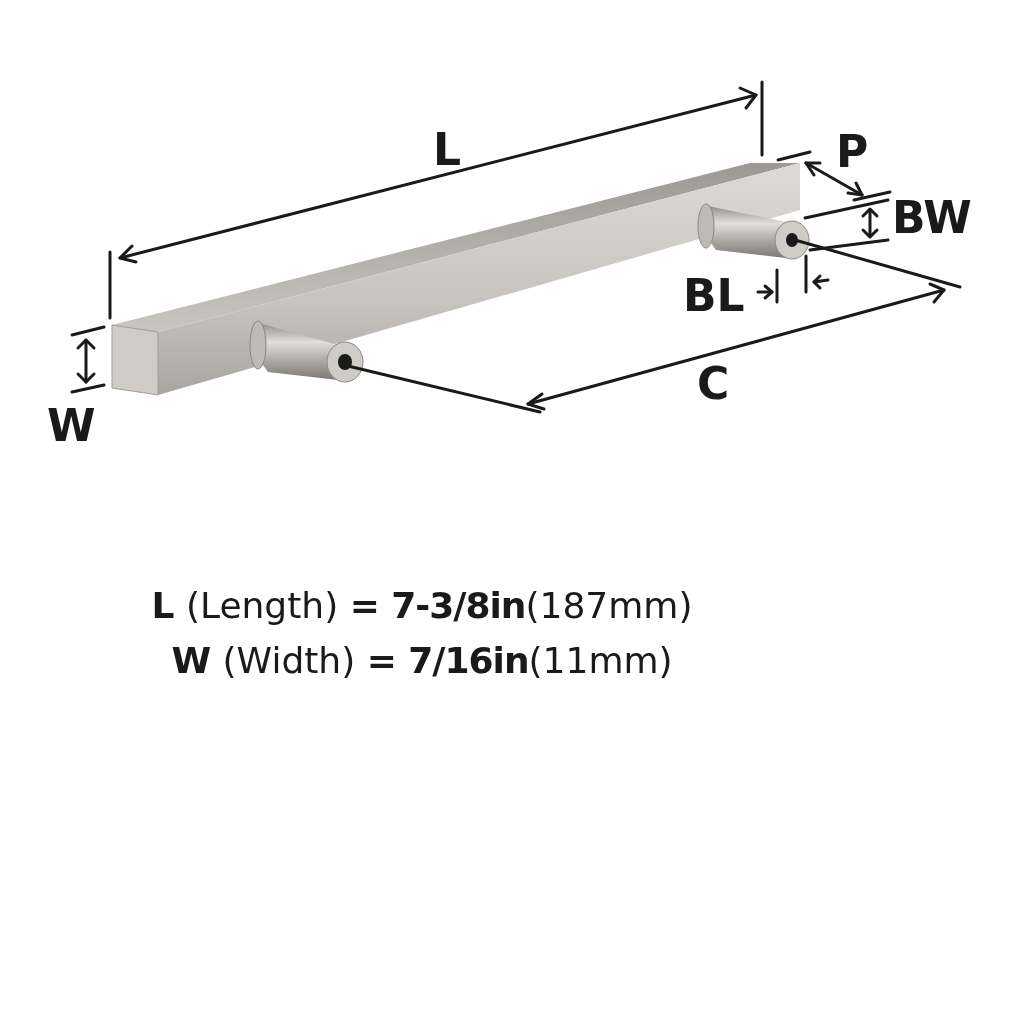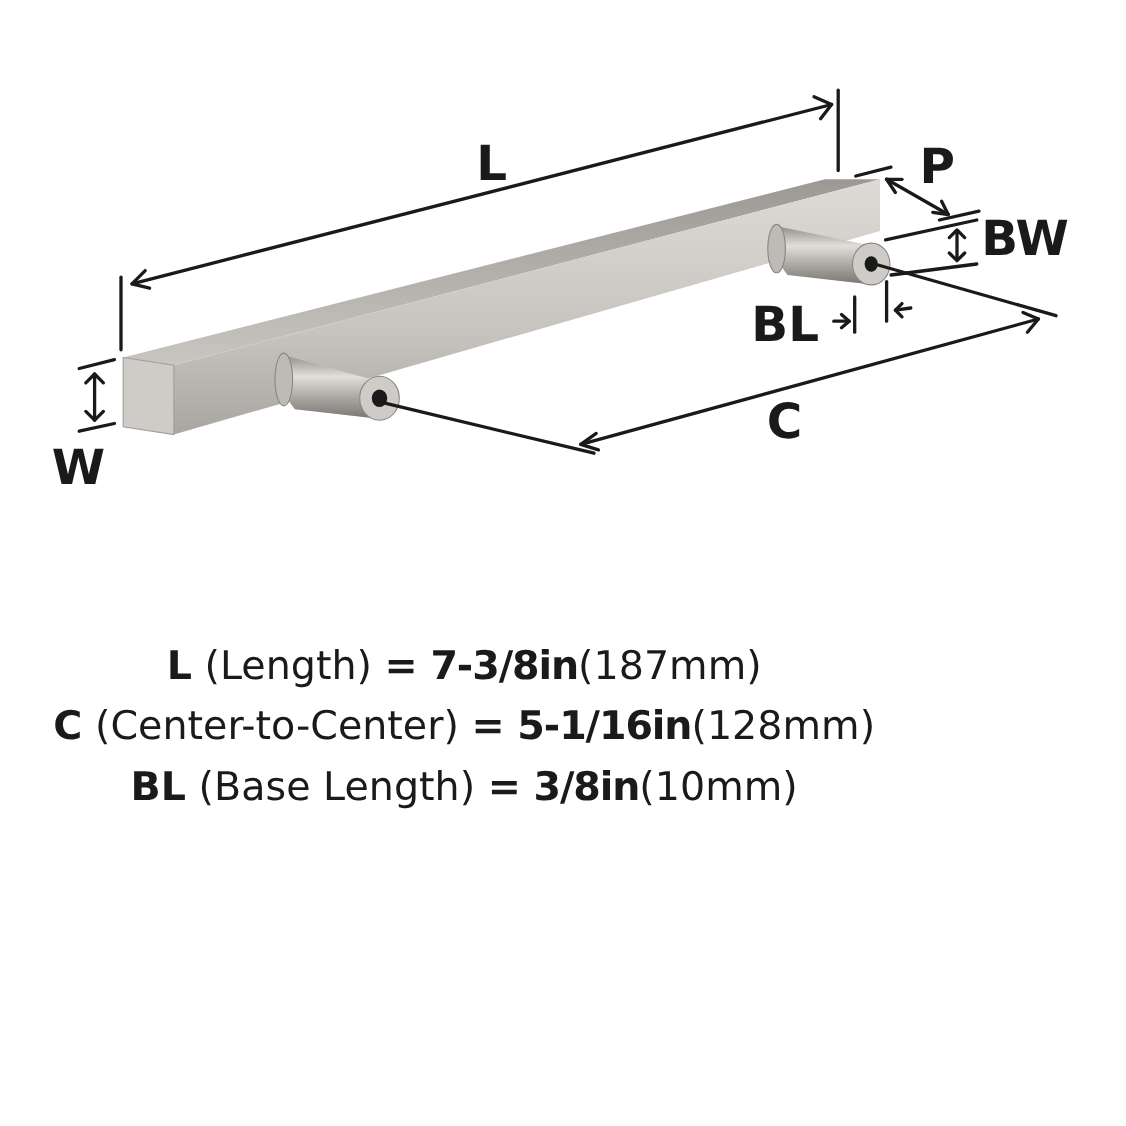--- a/index.html
+++ b/index.html
@@ -110,24 +110,18 @@
 </div>
 
 <div id="specs">
   <div class="spec-row">
     <span class="abbr">L</span>
     <span class="name">(Length)</span>
     <span class="eq">=</span>
     <span class="inch">7-3/8in</span><span class="mm">(187mm)</span>
   </div>
   <div class="spec-row">
-    <span class="abbr">C</span>
-    <span class="name">(Center-to-Center)</span>
+    <span class="abbr">W</span>
+    <span class="name">(Width)</span>
     <span class="eq">=</span>
-    <span class="inch">5-1/16in</span><span class="mm">(128mm)</span>
-  </div>
-  <div class="spec-row">
-    <span class="abbr">BL</span>
-    <span class="name">(Base Length)</span>
-    <span class="eq">=</span>
-    <span class="inch">3/8in</span><span class="mm">(10mm)</span>
+    <span class="inch">7/16in</span><span class="mm">(11mm)</span>
   </div>
 </div>
 
 </body></html>

